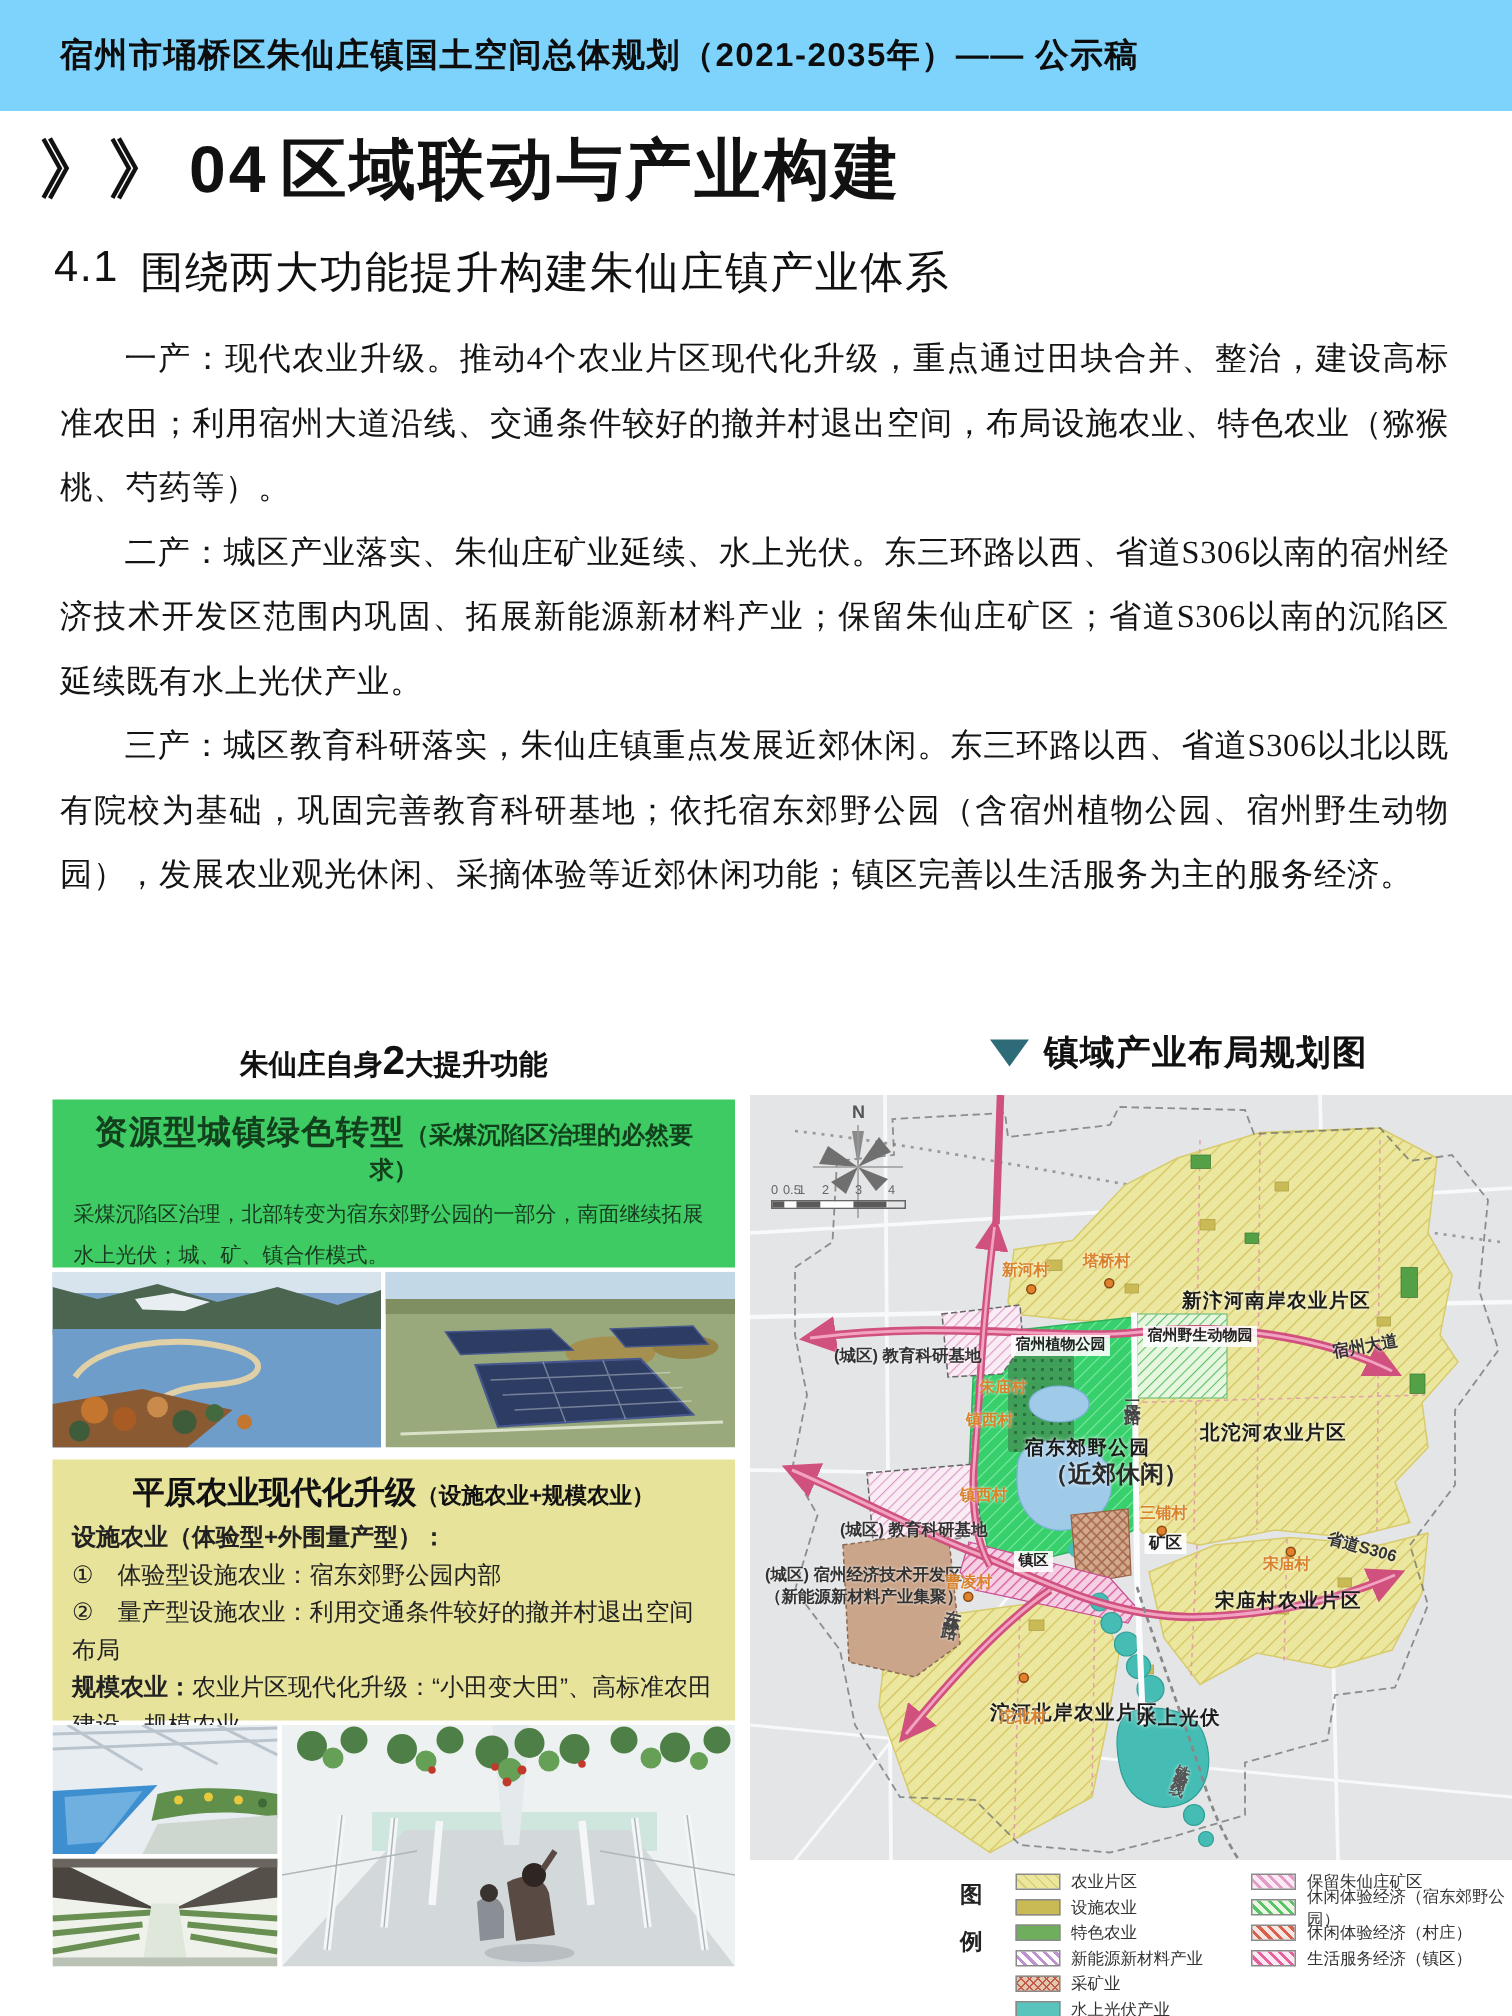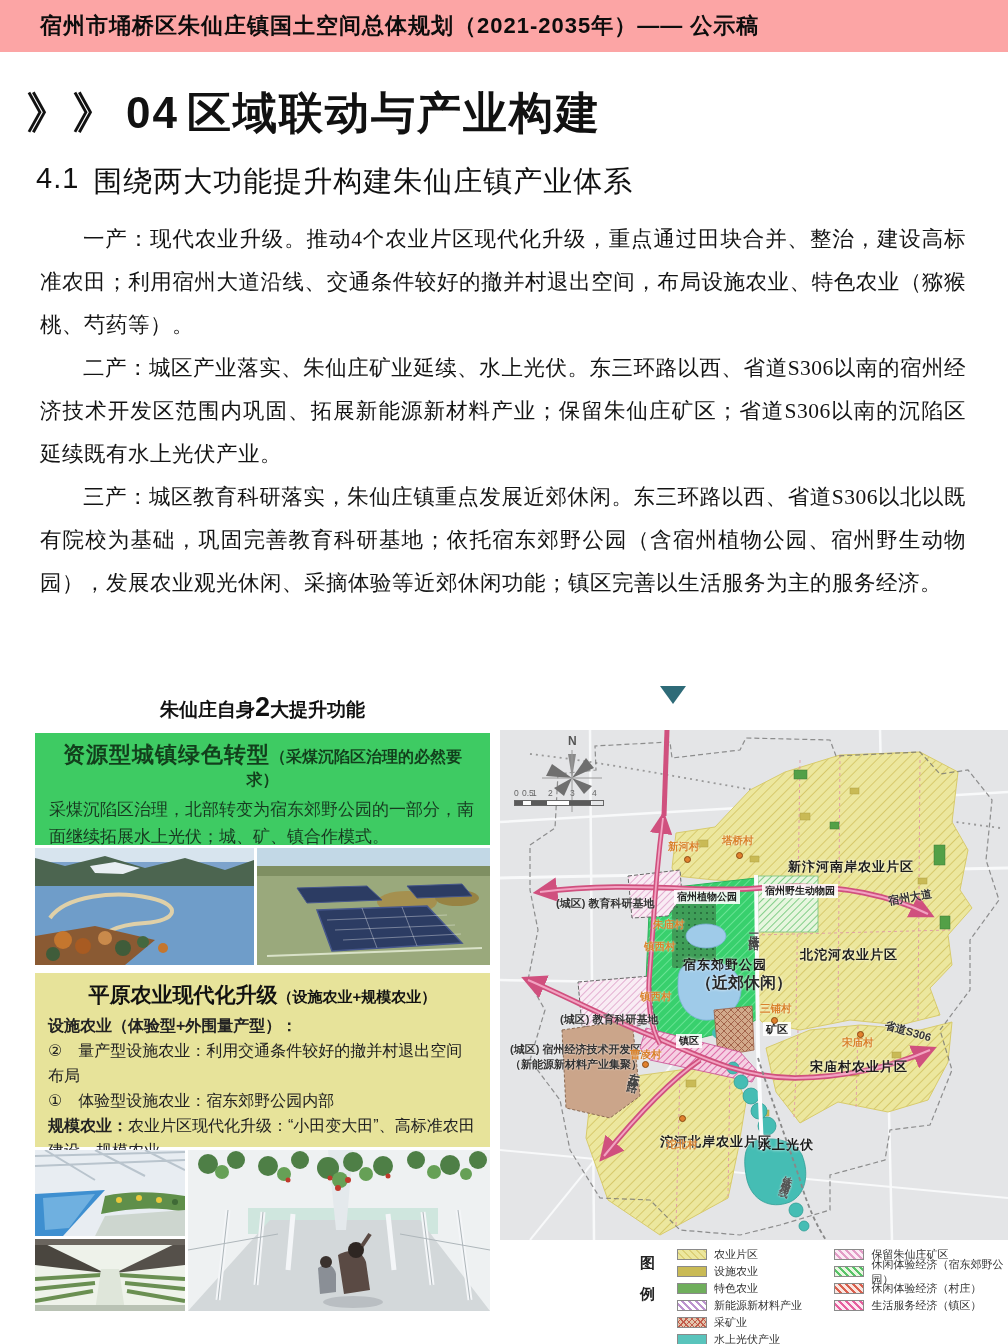--- a/index.html
+++ b/index.html
@@ -1,35 +1,35 @@
 <!DOCTYPE html>
 <html><head>
 <meta charset="utf-8">
 <style>
   html,body{margin:0;padding:0;background:#ffffff;}
   #page{position:relative;width:1008px;height:1344px;background:#fff;overflow:hidden;
         font-family:"Liberation Sans","DejaVu Sans",sans-serif;color:#111;}
   
-  #hdr{position:absolute;left:0;top:0;width:1008px;height:52px;background:#fca5a5;display:flex;align-items:center;}
+  #hdr{position:absolute;left:0;top:0;width:1008px;height:74px;background:#7dd3fc;display:flex;align-items:center;}
   #hdr .t{margin-left:40px;font-size:22px;font-weight:bold;color:#0d0d0d;letter-spacing:1px;}
   
   #sec{position:absolute;left:26px;top:84px;font-size:44px;font-weight:900;letter-spacing:2px;display:flex;align-items:baseline;gap:8px;}
   #sub{position:absolute;left:36px;top:162px;font-size:29px;font-weight:normal;letter-spacing:1px;display:flex;gap:14px;}
   
   #body{position:absolute;left:40px;top:218px;width:926px;font-family:"Liberation Serif","DejaVu Serif",serif;
         font-size:21.5px;line-height:43px;text-align:justify;color:#141414;}
   #body p{margin:0;text-indent:2em;letter-spacing:0.5px;}
   
   #lhead{position:absolute;left:35px;top:692px;width:455px;text-align:center;font-weight:bold;font-size:19px;}
   #lhead .big{font-size:27px;font-weight:900;}
   .gbox{position:absolute;left:35px;top:733px;width:455px;height:112px;background:#3ecb63;box-sizing:border-box;padding:7px 14px 0 14px;}
   .gbox .t1{text-align:center;color:#123f1c;}
   .gbox .t1 .a{font-size:22px;font-weight:900;letter-spacing:1px;text-align:center;}
   .gbox .t1 .b{font-size:16px;font-weight:600;}
-  .gbox .bd{margin-top:5px;font-size:17px;line-height:27px;color:#173a20;}
+  .gbox .bd{margin-top:5px;font-size:14px;line-height:27px;color:#173a20;}
   .ybox{position:absolute;left:35px;top:973px;width:455px;height:174px;background:#e7e39a;box-sizing:border-box;padding:8px 13px 0 13px;}
   .ybox .t1{text-align:center;margin-bottom:4px;}
   .ybox .t1 .a{font-size:21px;font-weight:900;}
   .ybox .t1 .b{font-size:15px;font-weight:600;}
   .ybox .ln{font-size:16px;line-height:25px;color:#222;}
   .ybox .bold{font-weight:bold;}
   
   .ph{position:absolute;display:flex;gap:3px;}
   #ph1{left:35px;top:848px;}
   #ph2{left:35px;top:1150px;}
@@ -142,22 +142,22 @@
       <path d="M70,72 L190,67 M78,82 L198,77 M86,92 L204,86 M105,60 L120,100 M145,59 L160,98" stroke="rgba(255,255,255,0.35)" stroke-width="1" fill="none"></path>
       <path d="M10,108 L225,100" stroke="#d9e2c8" stroke-width="2" fill="none"></path>
     </svg>
   </div>
 
   <div class="ybox">
     <div class="t1">
       <span class="a">平原农业现代化升级</span><span class="b">（设施农业+规模农业）</span>
     </div>
     <div class="ln bold">设施农业（体验型+外围量产型）：</div>
+    <div class="ln">①　体验型设施农业：宿东郊野公园内部</div>
     <div class="ln">②　量产型设施农业：利用交通条件较好的撤并村退出空间布局</div>
-    <div class="ln">①　体验型设施农业：宿东郊野公园内部</div>
     <div class="ln"><span class="bold">规模农业：</span><span>农业片区现代化升级：“小田变大田”、高标准农田建设、规模农业。</span></div>
   </div>
 
   <div class="ph" id="ph2">
     <div class="stack">
       <svg width="150" height="86">
         <rect width="150" height="86" fill="#e8edf2"></rect>
         <path d="M0,6 L150,2 M0,16 L150,10 M10,0 L60,30 M60,0 L110,26 M110,0 L150,20" stroke="#b9c4cd" stroke-width="2" fill="none"></path>
         <polygon points="0,44 70,40 28,86 0,86" fill="#3e8fd0"></polygon>
         <polygon points="8,48 60,44 34,78 10,80" fill="#6fb0e0"></polygon>
@@ -220,20 +220,21 @@
       <path d="M150,105 C162,98 174,100 178,112 L182,140 L156,144 z" fill="#5a4a44"></path>
       <circle cx="168" cy="100" r="8" fill="#2e2622"></circle>
       <path d="M174,96 L182,84" stroke="#5a4a44" stroke-width="4"></path>
       <path d="M130,118 C138,112 146,114 148,124 L148,142 L132,144 z" fill="#8a8f96"></path>
       <circle cx="138" cy="112" r="6" fill="#3a322e"></circle>
     </svg>
   </div>
 
   <div id="mtitle">
     <div class="tri"></div>
+    <div class="tx">镇域产业布局规划图</div>
   </div>
 
   <div id="map">
     <svg width="508" height="510" viewBox="0 0 508 510">
       <defs>
         <pattern id="pYellow" width="7" height="7" patternUnits="userSpaceOnUse" patternTransform="rotate(45)">
           <rect width="7" height="7" fill="#ece79e"></rect>
             <line x1="0" y1="0" x2="0" y2="7" stroke="#d2c25f" stroke-width="1.6"></line>
         </pattern>
         <pattern id="pGreen" width="6" height="6" patternUnits="userSpaceOnUse" patternTransform="rotate(45)">

